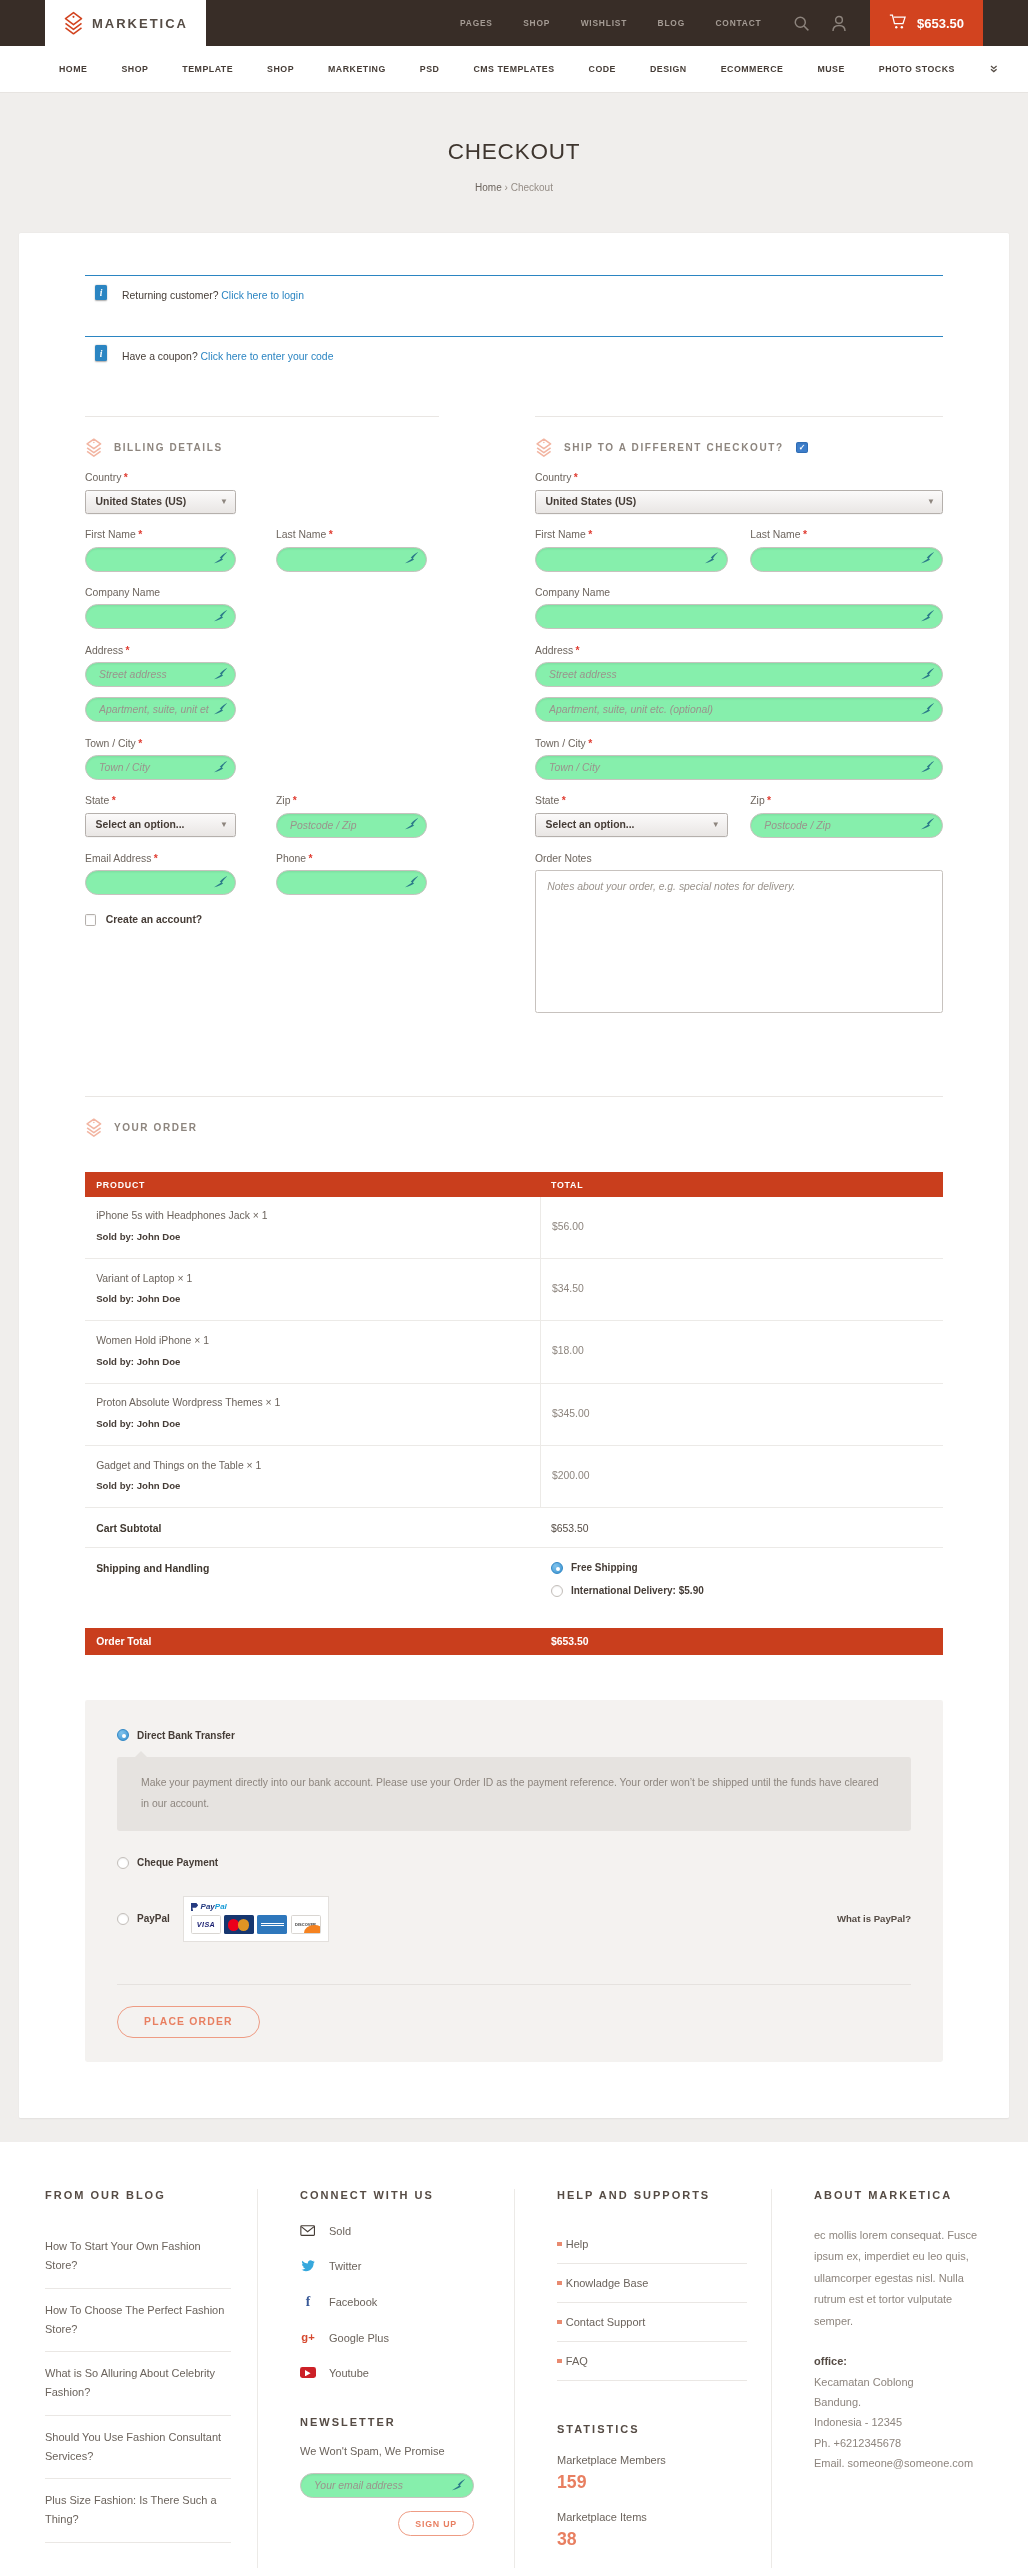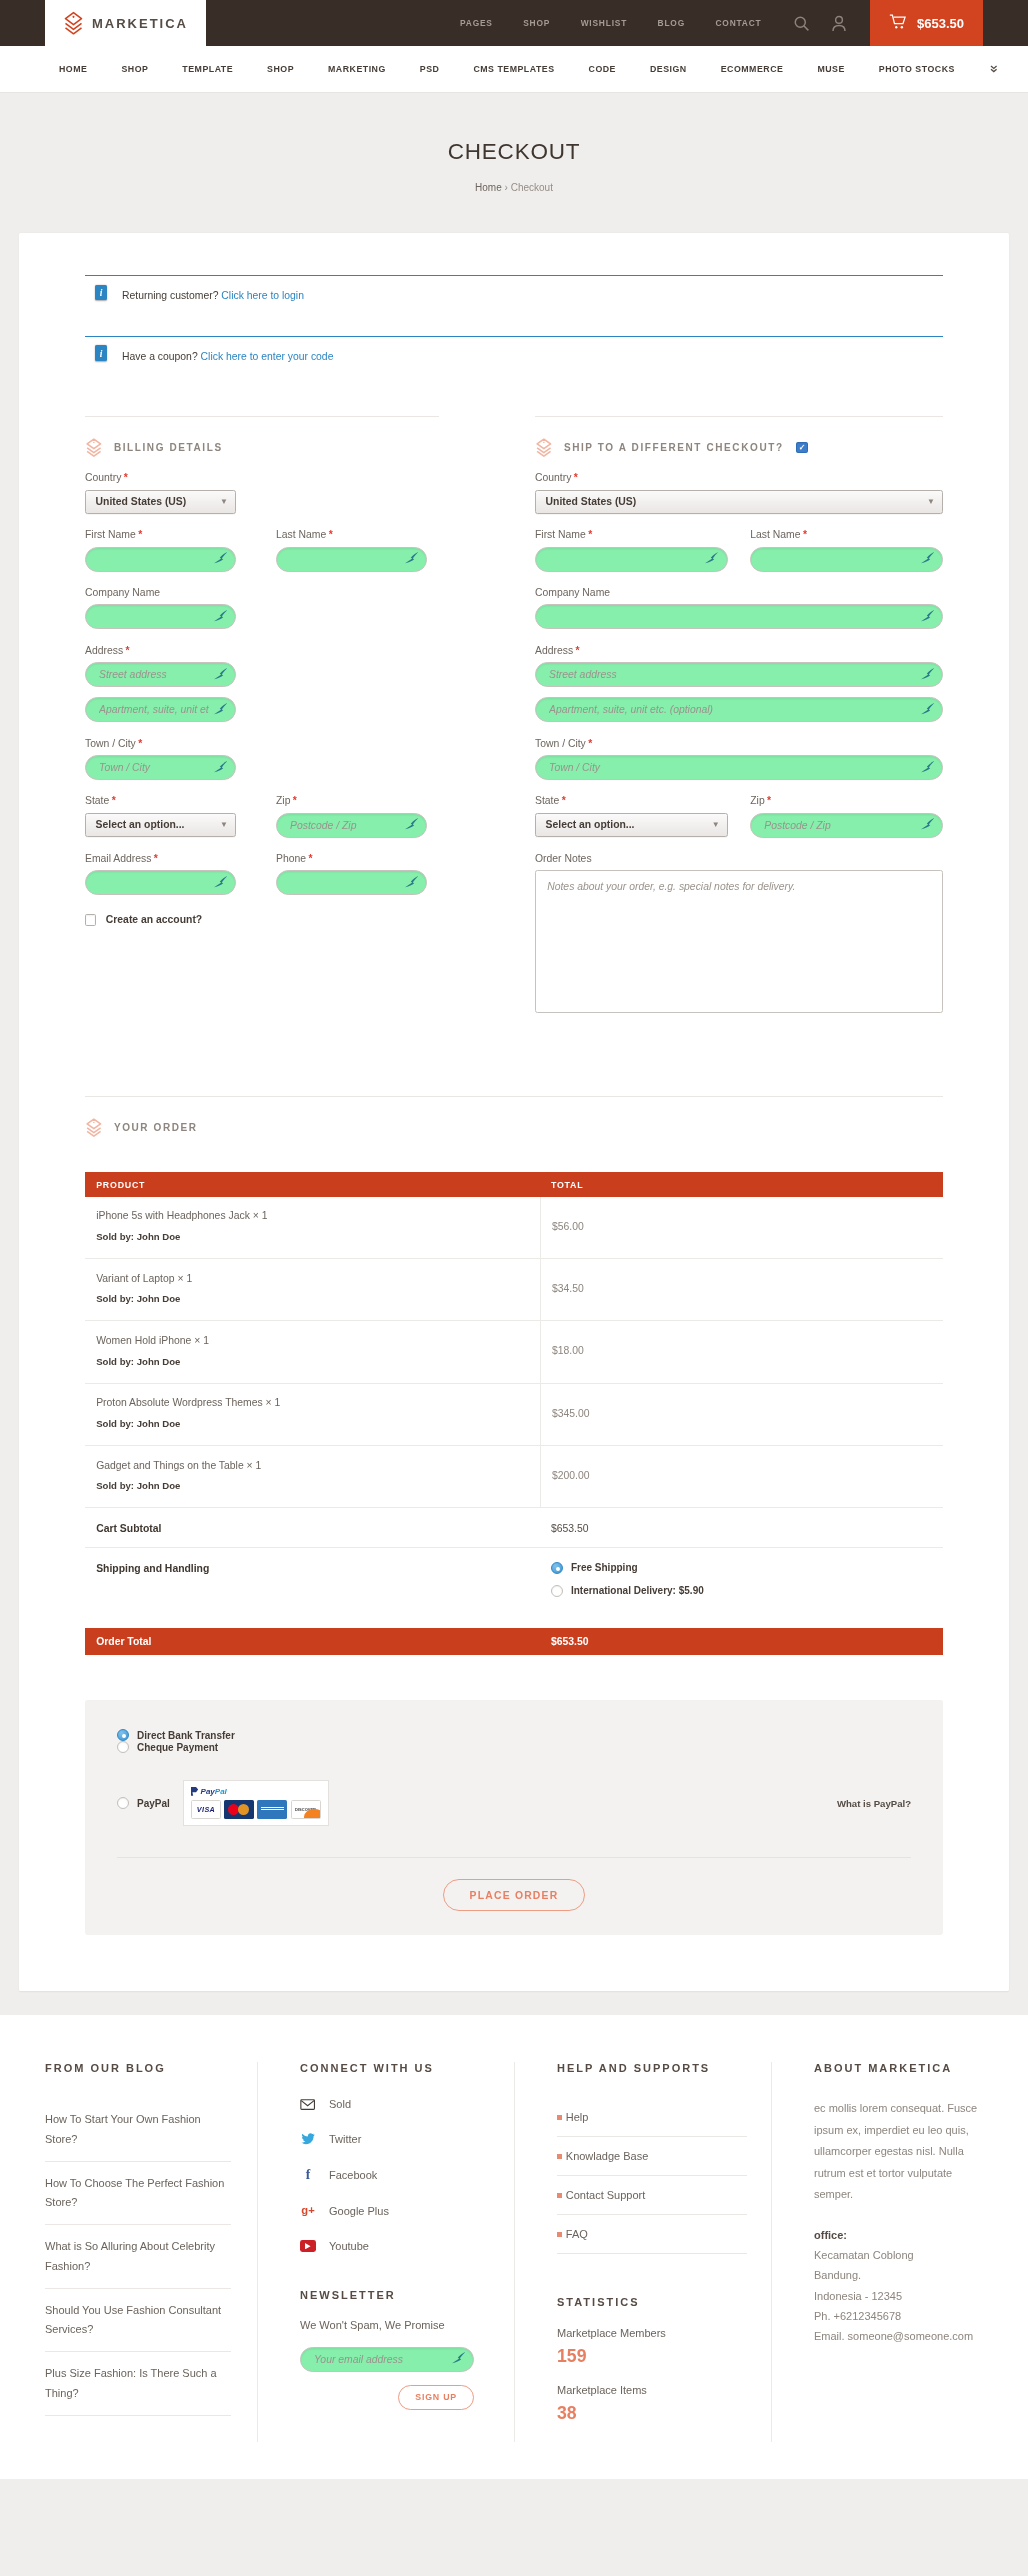--- a/index.html
+++ b/index.html
@@ -107,21 +107,21 @@
   .cardchip { width:30px; height:19px; border-radius:1.6px; display:flex; align-items:center; justify-content:center; position:relative; overflow:hidden; }
   .c-visa { background:#fff; border:0.8px solid #d9d6d2; font-size:7.2px; font-weight:bold; font-style:italic; color:#1a1f71; letter-spacing:0.4px; }
   .c-mc { background:#16366f; }
   .c-mc .mc1,.c-mc .mc2 { position:absolute; top:4px; width:11.2px; height:11.2px; border-radius:50%; }
   .c-mc .mc1 { left:4px; background:#eb001b; } .c-mc .mc2 { left:13.7px; background:#f79e1b; opacity:.9; }
   .c-amex { background:#2e77bc; }
   .c-amex::after { content:""; position:absolute; left:3.2px; right:3.2px; top:7.2px; height:4.8px; background:repeating-linear-gradient(#fff 0 0.8px, transparent 0.8px 2.4px); }
   .c-disc { background:#fff; border:0.8px solid #d9d6d2; font-size:4px; font-weight:bold; color:#3a3a3a; }
   .c-disc::after { content:""; position:absolute; right:-5.6px; bottom:-7.2px; width:21px; height:16px; border-radius:50%; background:#f58220; }
   .whatis { margin-left:auto; font-size:9.6px; font-weight:bold; color:#554c45; cursor:pointer; }
-  .place-wrap { border-top:0.8px solid #e5e2df; margin-top:31px; padding:21px 0 24px; display:flex; justify-content:center; }
+  .place-wrap { border-top:0.8px solid #e5e2df; margin-top:42px; padding:21px 0 24px; display:flex; justify-content:flex-start; }
   .place-btn { background:transparent; border:1.6px solid #ee9c84; border-radius:17.7px; color:#e87f61; font-family:"Liberation Sans", sans-serif; font-size:10.4px; font-weight:bold; letter-spacing:1.2px; padding:9.6px 26px; cursor:pointer; }
 
   
   .site-footer { background:#fff; margin-top:24px; display:flex; padding:47px 0 37px; }
   .fcol { width:25%; padding:0 24px 0 42px; border-left:0.8px solid #eceae7; }
   .fcol:first-child { border-left:none; padding-left:45px; }
   .f-head { font-size:11px; font-weight:bold; letter-spacing:2px; color:#554b44; margin-bottom:24px; }
   .blog-item { font-size:11px; color:#6b635c; line-height:1.75; padding:12px 0; border-bottom:0.8px solid #eae7e4; cursor:pointer; max-width:186px; }
   .blog-item:first-of-type { padding-top:0; }
   .social-item { display:flex; align-items:center; gap:13px; margin-bottom:23px; cursor:pointer; }
@@ -577,20 +577,21 @@
         <div class="cell cell-tot">$653.50</div>
       </div>
     </div>
   </div>
 
   <div class="pay-panel">
     <div class="radio-line">
       <span class="radio on"></span>
       <span class="radio-label">Direct Bank Transfer</span>
     </div>
+    <div class="pay-desc">Make your payment directly into our bank account. Please use your Order ID as the payment reference. Your order won’t be shipped until the funds have cleared in our account.</div>
 
     <div class="radio-line pay-row-cheque">
       <span class="radio"></span>
       <span class="radio-label">Cheque Payment</span>
     </div>
 
     <div class="paypal-row">
       <span class="radio"></span>
       <span class="radio-label" style="margin-left:8px;">PayPal</span>
       <div class="pp-box">

